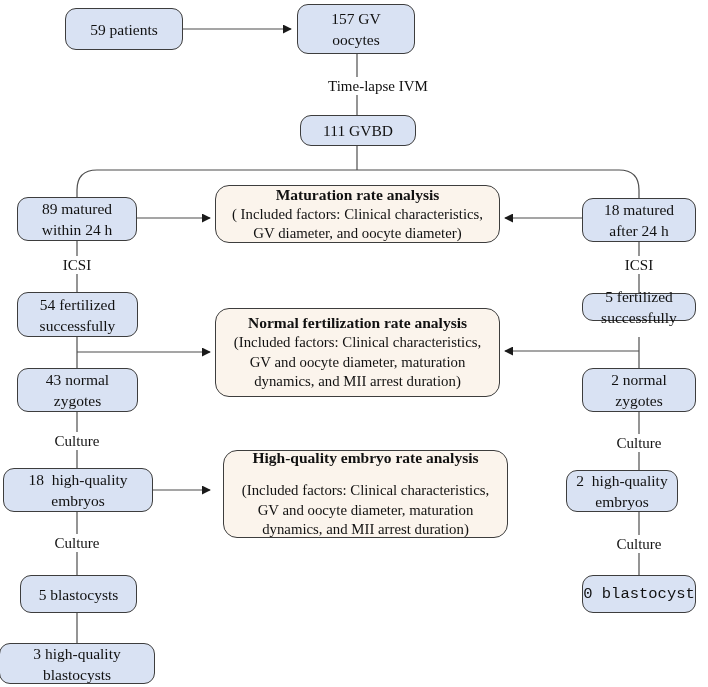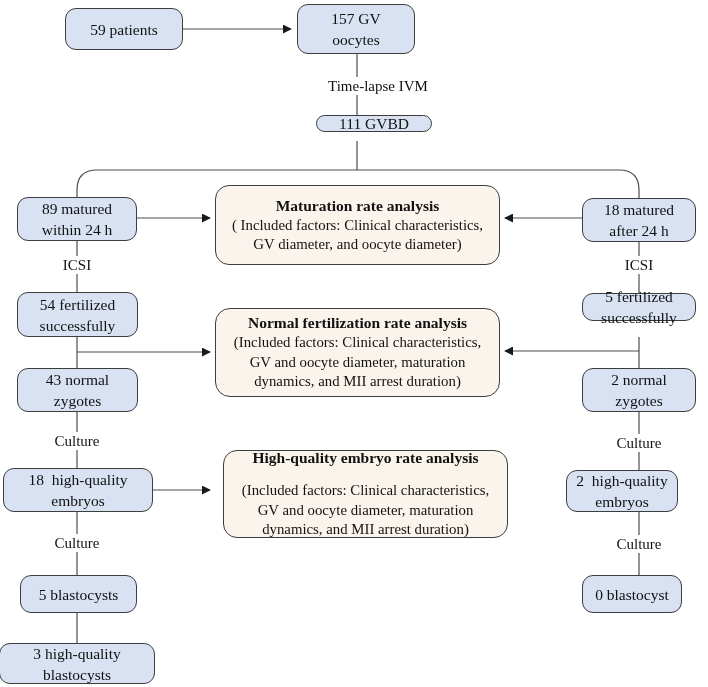--- a/index.html
+++ b/index.html
@@ -59,48 +59,48 @@
       <line x1="153" y1="490" x2="210" y2="490" marker-end="url(#arr)"></line>
       <line x1="77" y1="512" x2="77" y2="575"></line>
       <line x1="639" y1="512" x2="639" y2="575"></line>
       <line x1="77" y1="613" x2="77" y2="643"></line>
     </g>
   </svg>
 
   <div class="node" style="left:37px;top:8px;width:118px;height:42px;margin-left:28px;">59 patients</div>
   <div class="node" style="left:297px;top:4px;width:118px;height:50px;">157 GV
 oocytes</div>
-  <div class="node" style="left:316px;top:115px;width:116px;height:17px;border-radius:12px;">111 GVBD</div>
+  <div class="node" style="left:300px;top:115px;width:116px;height:31px;">111 GVBD</div>
   <div class="node" style="left:17px;top:197px;width:120px;height:44px;">89 matured
 within 24 h</div>
   <div class="node" style="left:582px;top:198px;width:114px;height:44px;">18 matured
 after 24 h</div>
   <div class="node" style="left:17px;top:292px;width:121px;height:45px;">54 fertilized
 successfully</div>
   <div class="node" style="left:582px;top:293px;width:114px;height:28px;">5 fertilized
 successfully</div>
   <div class="node" style="left:17px;top:368px;width:121px;height:44px;">43 normal
 zygotes</div>
   <div class="node" style="left:582px;top:368px;width:114px;height:44px;">2 normal
 zygotes</div>
   <div class="node" style="left:3px;top:468px;width:150px;height:44px;">18  high-quality
 embryos</div>
   <div class="node" style="left:566px;top:470px;width:112px;height:42px;">2  high-quality
 embryos</div>
   <div class="node" style="left:20px;top:575px;width:117px;height:38px;">5 blastocysts</div>
-  <div class="node" style="left:582px;top:575px;width:100px;height:38px;">0 blastocyst</div>
+  <div class="node" style="left:582px;top:575px;width:114px;height:38px;font-family:Liberation Mono, monospace;">0 blastocyst</div>
   <div class="node" style="left:-1px;top:643px;width:156px;height:41px;">3 high-quality
 blastocysts</div>
 
-  <div class="analysis" style="left:215px;top:185px;width:285px;height:80px;">
+  <div class="analysis" style="left:215px;top:185px;width:285px;height:58px;">
     <div class="title">Maturation rate analysis</div>
     <div class="body">( Included factors: Clinical characteristics,
 GV diameter, and oocyte diameter)</div>
   </div>
-  <div class="analysis" style="left:215px;top:308px;width:285px;height:89px;border-radius:15px;">
+  <div class="analysis" style="left:215px;top:308px;width:285px;height:89px;">
     <div class="title">Normal fertilization rate analysis</div>
     <div class="body">(Included factors: Clinical characteristics,
 GV and oocyte diameter, maturation
 dynamics, and MII arrest duration)</div>
   </div>
   <div class="analysis" style="left:223px;top:450px;width:285px;height:88px;gap:13px;">
     <div class="title">High-quality embryo rate analysis</div>
     <div class="body">(Included factors: Clinical characteristics,
 GV and oocyte diameter, maturation
 dynamics, and MII arrest duration)</div>

